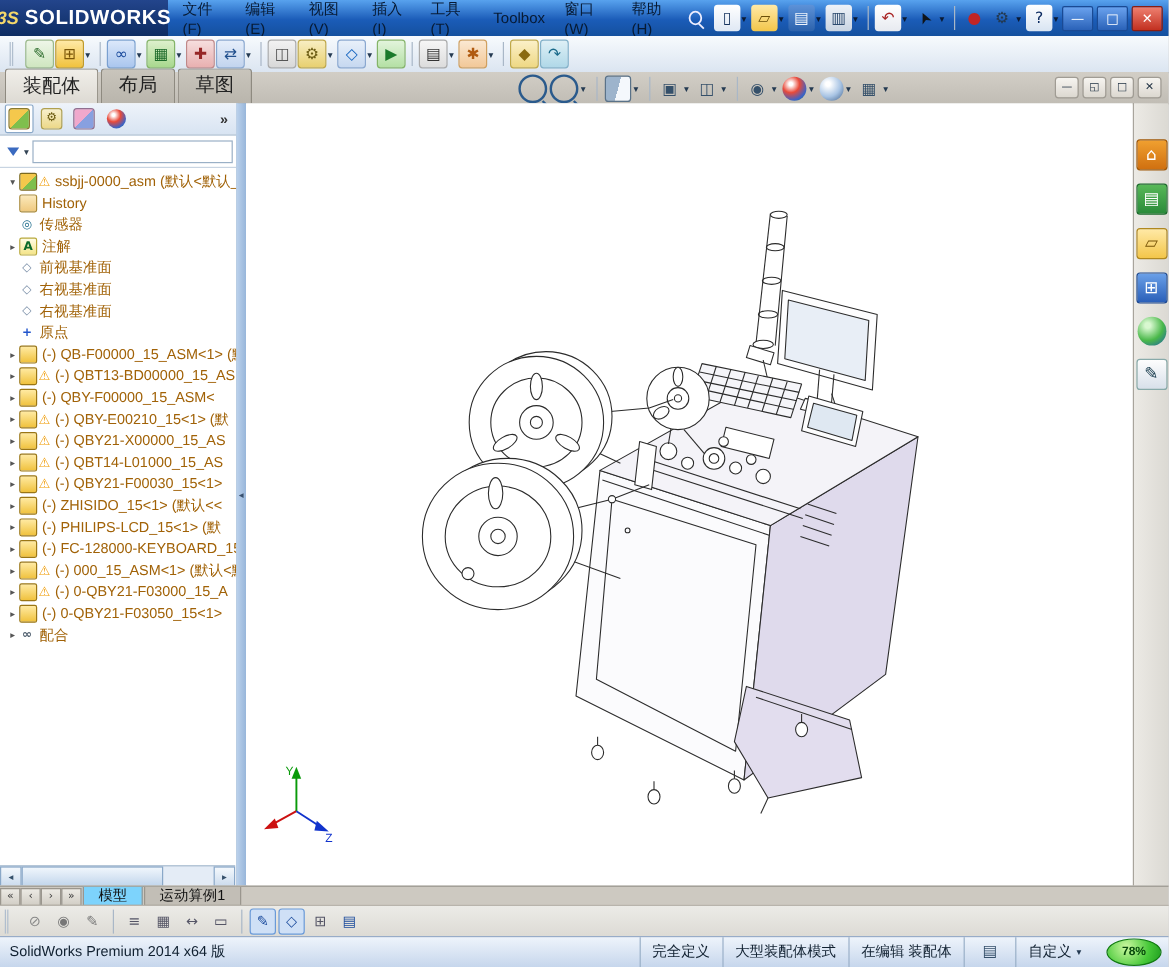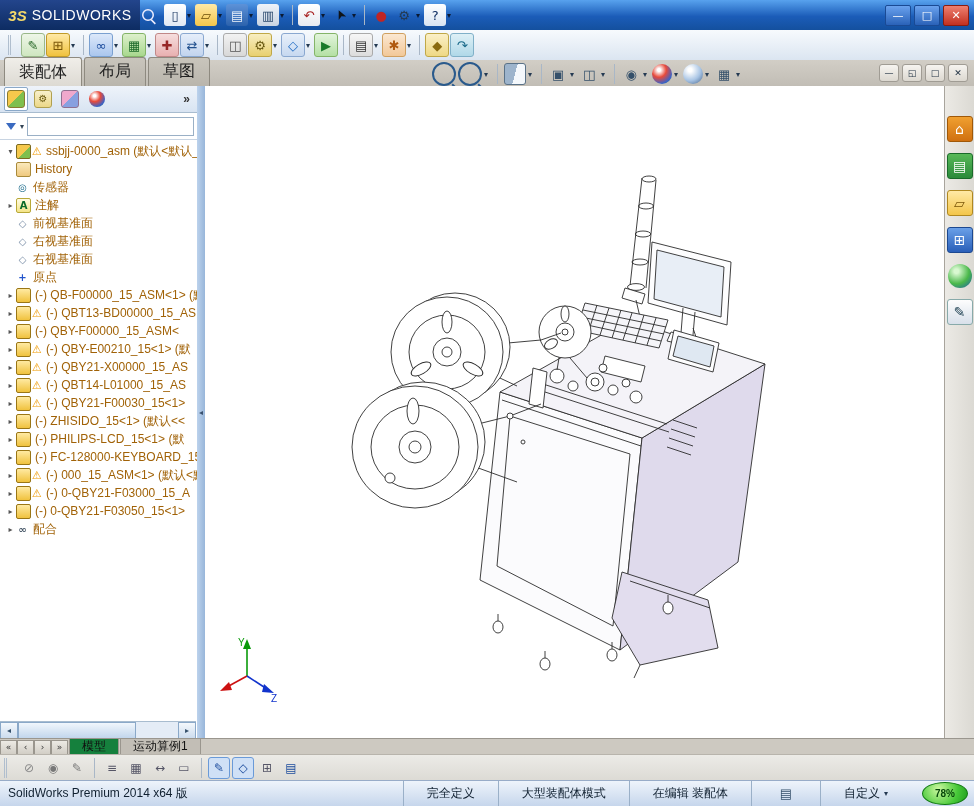--- a/index.html
+++ b/index.html
@@ -2,21 +2,21 @@
 <html><head>
 <meta charset="utf-8">
 <style>
   html,body{margin:0;padding:0;background:#888}
   .app{position:relative;width:974px;height:806px;background:#fff;font-family:"Liberation Sans","DejaVu Sans",sans-serif;font-size:12px;color:#111;overflow:hidden}
   .abs{position:absolute}
   
   .titlebar{left:0;top:0;width:974px;height:30px;background:linear-gradient(#58a2ee,#1b5cb8 55%,#14509e);display:flex;align-items:center}
   .logo{width:140px;height:30px;background:linear-gradient(#23458c,#0d2c62);display:flex;align-items:center;justify-content:center;gap:5px;color:#fff;flex:0 0 auto}
   .logo-mark{font-style:italic;font-weight:bold;font-size:15px;color:#f5d96a}
-  .logo-name{font-weight:normal;font-size:14px;letter-spacing:.5px}
+  .logo-name{font-weight:bold;font-size:17px;letter-spacing:.5px}
   .menubar{display:flex;height:100%;align-items:center;margin-left:4px}
   .menu-item{padding:0 8px;color:#071a33;font-size:12.5px;height:100%;display:flex;align-items:center}
   .title-tools{display:flex;align-items:center;gap:1px;margin-left:8px}
   .win-btns{margin-left:auto;display:flex;gap:3px;padding-right:5px}
   .win-btns .icobtn{width:24px;height:19px;border-radius:2px;font-size:11px}
   
   .ico,.icobtn{display:inline-flex;align-items:center;justify-content:center;font-family:"DejaVu Sans",sans-serif;line-height:1;border-radius:3px;flex:0 0 auto}
   .icobtn{width:22px;height:22px;font-size:13px}
   .icobtn.pressed{background:#cfe0f6!important;border:1px solid #6a9ad8!important}
   .caret{font-size:8px;color:#243a52;margin:0 3px 0 0}
@@ -63,39 +63,49 @@
   .splitter{left:197px;top:86px;width:8px;height:652px;background:linear-gradient(90deg,#bcd2ec,#98b6da);border-right:1px solid #7a98b8;display:flex;align-items:center;justify-content:center}
   .splitter span{color:#3a5270;font-size:8px;font-family:"DejaVu Sans",sans-serif}
   
   .viewport{left:205px;top:86px;width:739px;height:652px;background:#fff}
   .taskpane{left:944px;top:86px;width:30px;height:652px;background:linear-gradient(90deg,#eceae5,#dbd9d3);border-left:1px solid #a8a49c;display:flex;flex-direction:column;align-items:center;padding-top:30px;gap:11px;box-sizing:border-box}
   .taskpane .icobtn{width:24px;height:24px;font-size:14px}
   
   .doctabs{left:0;top:738px;width:974px;height:16px;background:#cdc9c1;border-top:1px solid #9a968e;display:flex;align-items:center}
   .navbtn{width:17px;height:15px;background:linear-gradient(#eceae4,#d2cec6);border:1px solid #9a968e;display:flex;align-items:center;justify-content:center;font-size:9px;color:#333;box-sizing:border-box;font-family:"DejaVu Sans",sans-serif}
   .doctab{padding:0 12px;height:15px;display:flex;align-items:center;background:#c2beb6;border:1px solid #9a968e;border-top:none;font-size:12px;margin-left:1px}
-  .doctab.active{background:#15803d}
+  .doctab.active{background:#7dd3fc}
   .btoolbar{left:0;top:754px;width:974px;height:26px;background:linear-gradient(#ecebe7,#dcdad4);border-top:1px solid #b8b4ac;display:flex;align-items:center;padding-left:4px;gap:2px}
   .btoolbar .icobtn{width:20px;height:20px;font-size:12px;background:transparent;border:1px solid transparent}
   .statusbar{left:0;top:780px;width:974px;height:26px;background:linear-gradient(#eef4fb,#c6d6ec);border-top:1px solid #98acc8;display:flex;align-items:center;padding:0 4px;box-sizing:border-box}
   .status-left{padding-left:4px;color:#102030}
   .segs{margin-left:auto;display:flex;align-items:center;height:100%}
-  .seg{border-left:1px solid #9ab0c8;padding:0 23px;height:100%;display:flex;align-items:center;color:#102030;gap:4px}
+  .seg{border-left:1px solid #9ab0c8;padding:0 10px;height:100%;display:flex;align-items:center;color:#102030;gap:4px}
   .perf{width:44px;height:21px;border-radius:50%;background:radial-gradient(circle at 35% 30%,#ccf8a0,#46c838 60%,#1e9a1e);border:1px solid #117a11;color:#06480a;font-size:10px;font-weight:bold;display:flex;align-items:center;justify-content:center;margin:0 2px 0 8px;flex:0 0 auto}
 </style>
 </head>
 <body>
 
 <div class="app">
 
   <div class="titlebar abs">
     <div class="logo">
       <span class="logo-mark">3S</span>
       <span class="logo-name">SOLIDWORKS</span>
     </div>
+    <div class="menubar" id="menubar">
+        <span class="menu-item">文件(F)</span>
+        <span class="menu-item">编辑(E)</span>
+        <span class="menu-item">视图(V)</span>
+        <span class="menu-item">插入(I)</span>
+        <span class="menu-item">工具(T)</span>
+        <span class="menu-item">Toolbox</span>
+        <span class="menu-item">窗口(W)</span>
+        <span class="menu-item">帮助(H)</span>
+      </div>
     <span class="mag mag-sm"></span>
     <div class="title-tools" id="title-tools">
         <span class="icobtn " style="color: rgb(22, 51, 94); background: linear-gradient(rgb(255, 255, 255), rgb(223, 232, 244));">▯</span>
         <span class="caret">▾</span>
         <span class="icobtn " style="color: rgb(107, 78, 8); background: linear-gradient(rgb(255, 233, 166), rgb(243, 198, 74));">▱</span>
         <span class="caret">▾</span>
         <span class="icobtn " style="color: rgb(238, 244, 252); background: linear-gradient(rgb(93, 146, 216), rgb(44, 98, 172));">▤</span>
         <span class="caret">▾</span>
         <span class="icobtn " style="color: rgb(44, 74, 110); background: linear-gradient(rgb(238, 242, 248), rgb(201, 212, 226));">▥</span>
         <span class="caret">▾</span>

